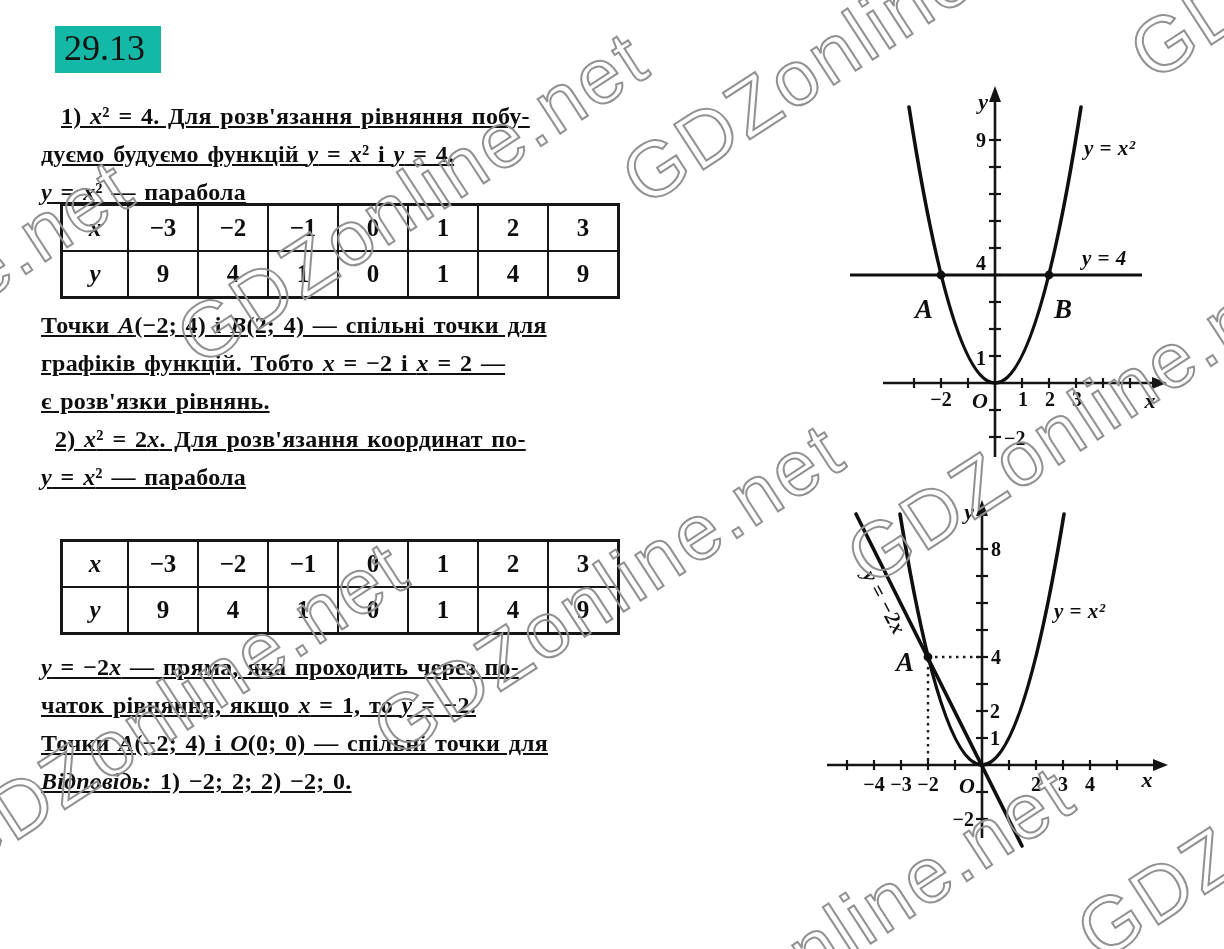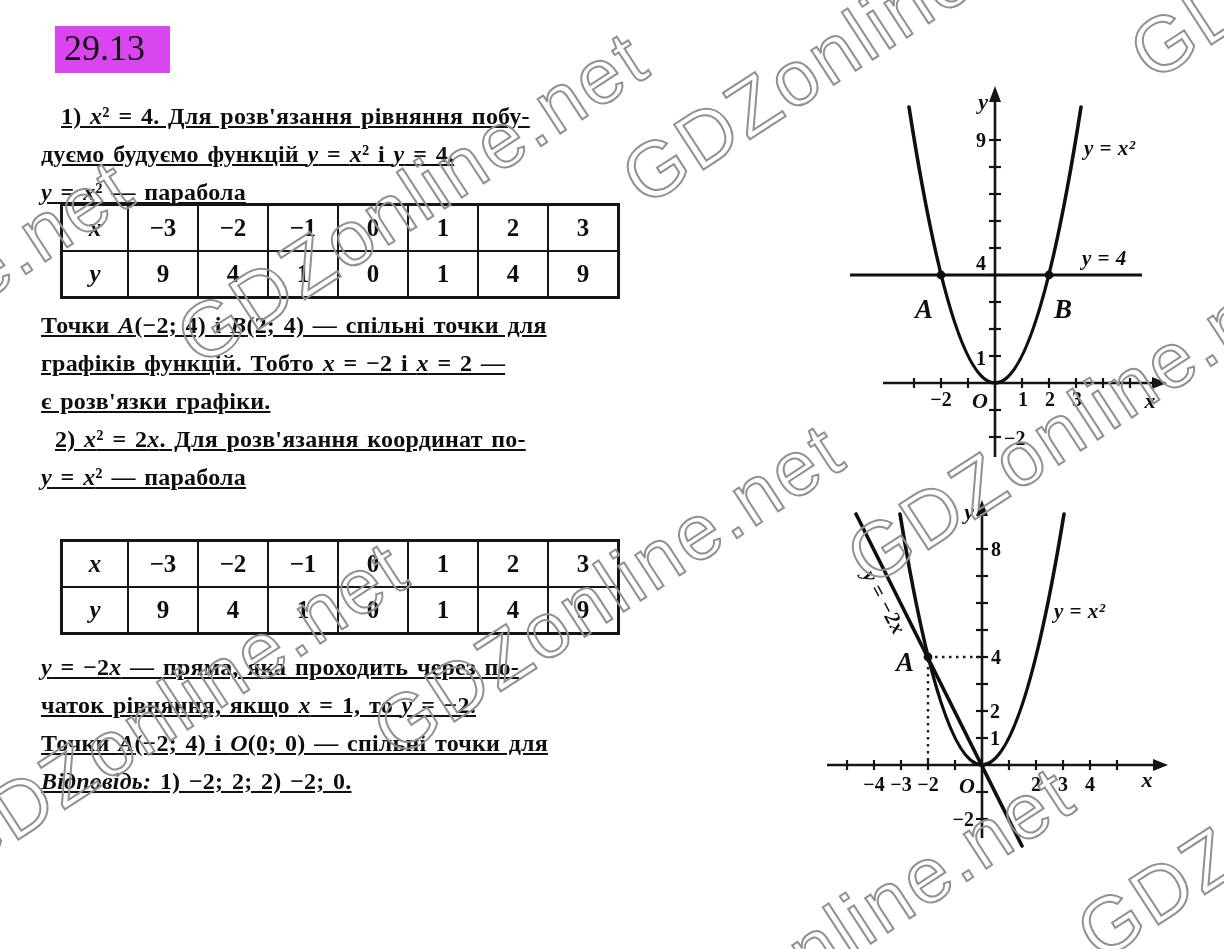--- a/index.html
+++ b/index.html
@@ -1,21 +1,21 @@
 <!DOCTYPE html>
 <html><head>
 <meta charset="utf-8">
 <style>
   html,body{margin:0;padding:0;background:#ffffff;}
   .page{position:relative;width:1224px;height:949px;background:#ffffff;overflow:hidden;
         font-family:"Liberation Serif",serif;color:#101010;}
 
   
-  .badge{position:absolute;left:55px;top:26px;background:#d946ef;color:#131313;
-         font:400 36px "Liberation Serif",serif;padding:1px 25px 4px 9px;}
+  .badge{position:absolute;left:55px;top:26px;background:#14b8a6;color:#131313;
+         font:400 36px "Liberation Serif",serif;padding:1px 16px 4px 9px;}
 
   
   .para{position:absolute;left:41px;width:600px;text-decoration:underline;}
   .p1{top:97px;}
   .p2{top:306px;}
   .p3{top:648px;}
   .line{font:bold 24px/38px "Liberation Serif",serif;letter-spacing:.2px;word-spacing:2.5px;
         white-space:nowrap;color:#0e0e0e;}
   .ind1{text-indent:20px;}
   .ind2{text-indent:14px;}
@@ -95,21 +95,21 @@
       <td>1</td>
       <td>4</td>
       <td>9</td>
     </tr>
   </tbody>
     </table>
 
   <div class="para p2">
     <div class="line"><span>Точки </span><span class="it">A</span><span>(−2; 4) і </span><span class="it">B</span><span>(2; 4) — спільні точки для</span></div>
     <div class="line"><span>графіків функцій. Тобто </span><span class="it">x</span><span> = −2 і </span><span class="it">x</span><span> = 2 —</span></div>
-    <div class="line"><span>є розв'язки графіки.</span></div>
+    <div class="line"><span>є розв'язки рівнянь.</span></div>
     <div class="line ind2"><span>2) </span><span class="it">x</span><span>² = 2</span><span class="it">x</span><span>. Для розв'язання координат по-</span></div>
     <div class="line"><span class="it">y</span><span> = </span><span class="it">x</span><span>² — парабола</span></div>
   </div>
 
   <table class="vtable t2">
     <tbody>
         <tr>
       <td class="c0 var">x</td>
       <td>−3</td>
       <td>−2</td>

